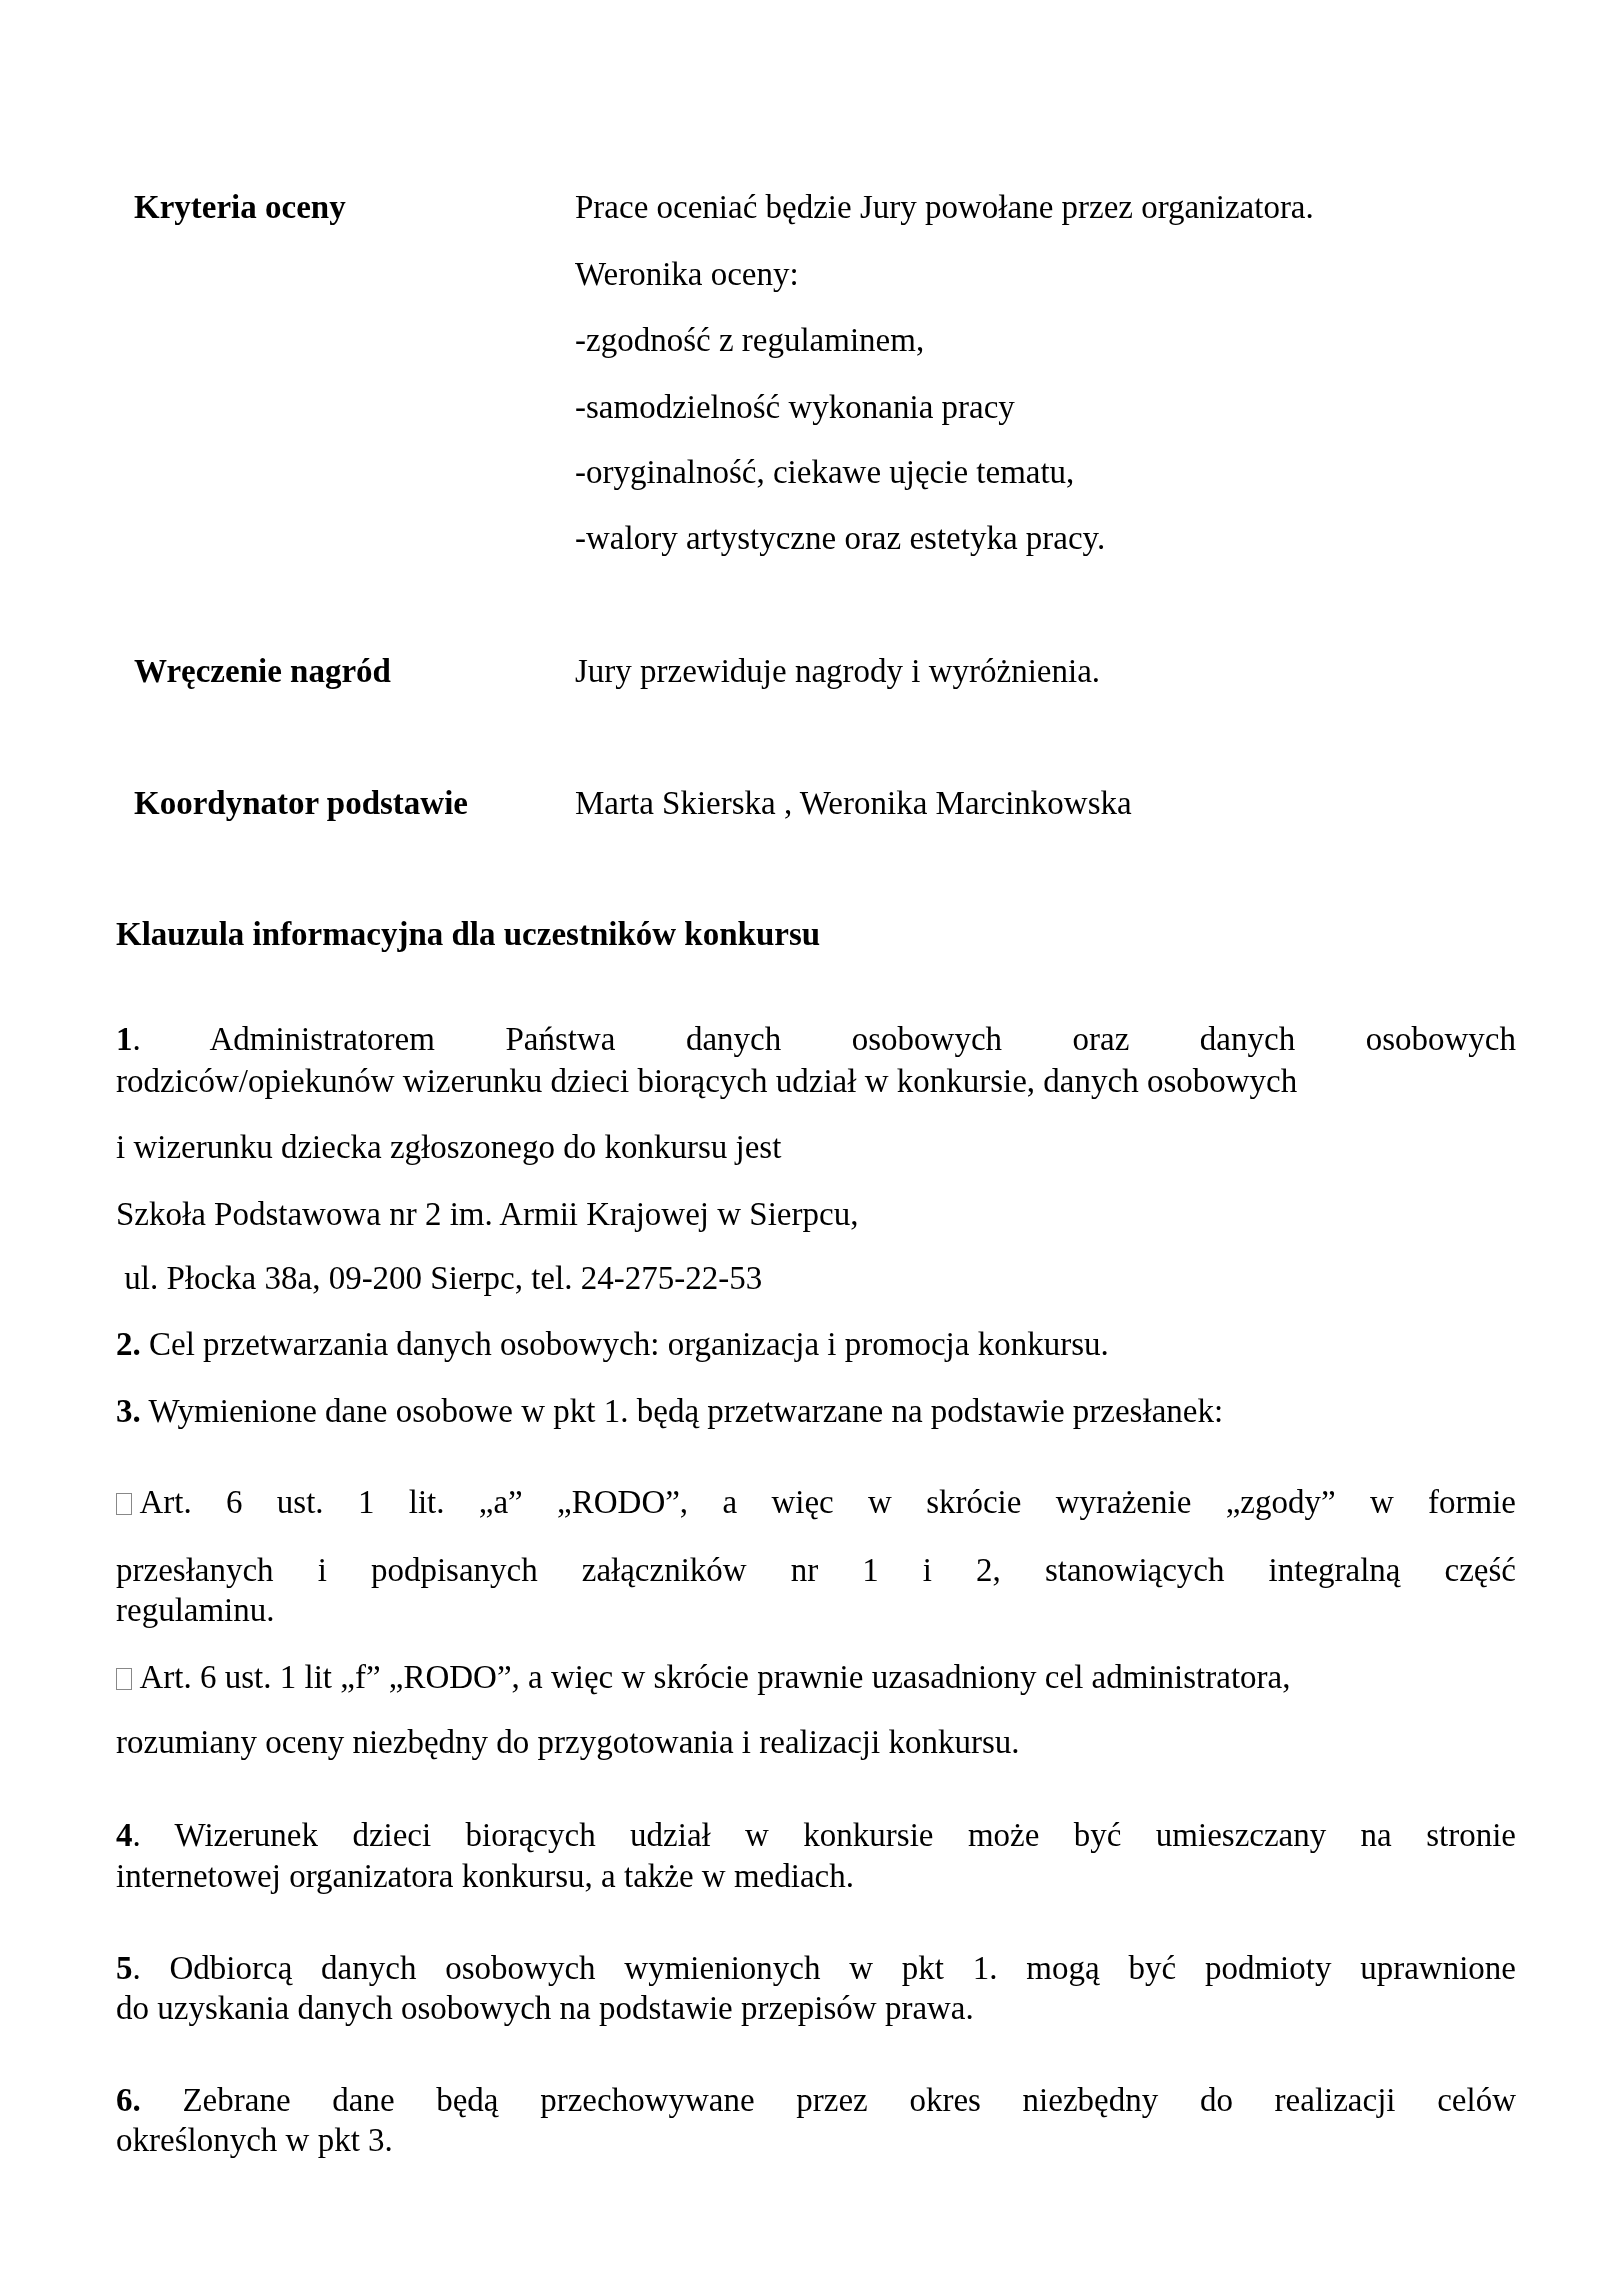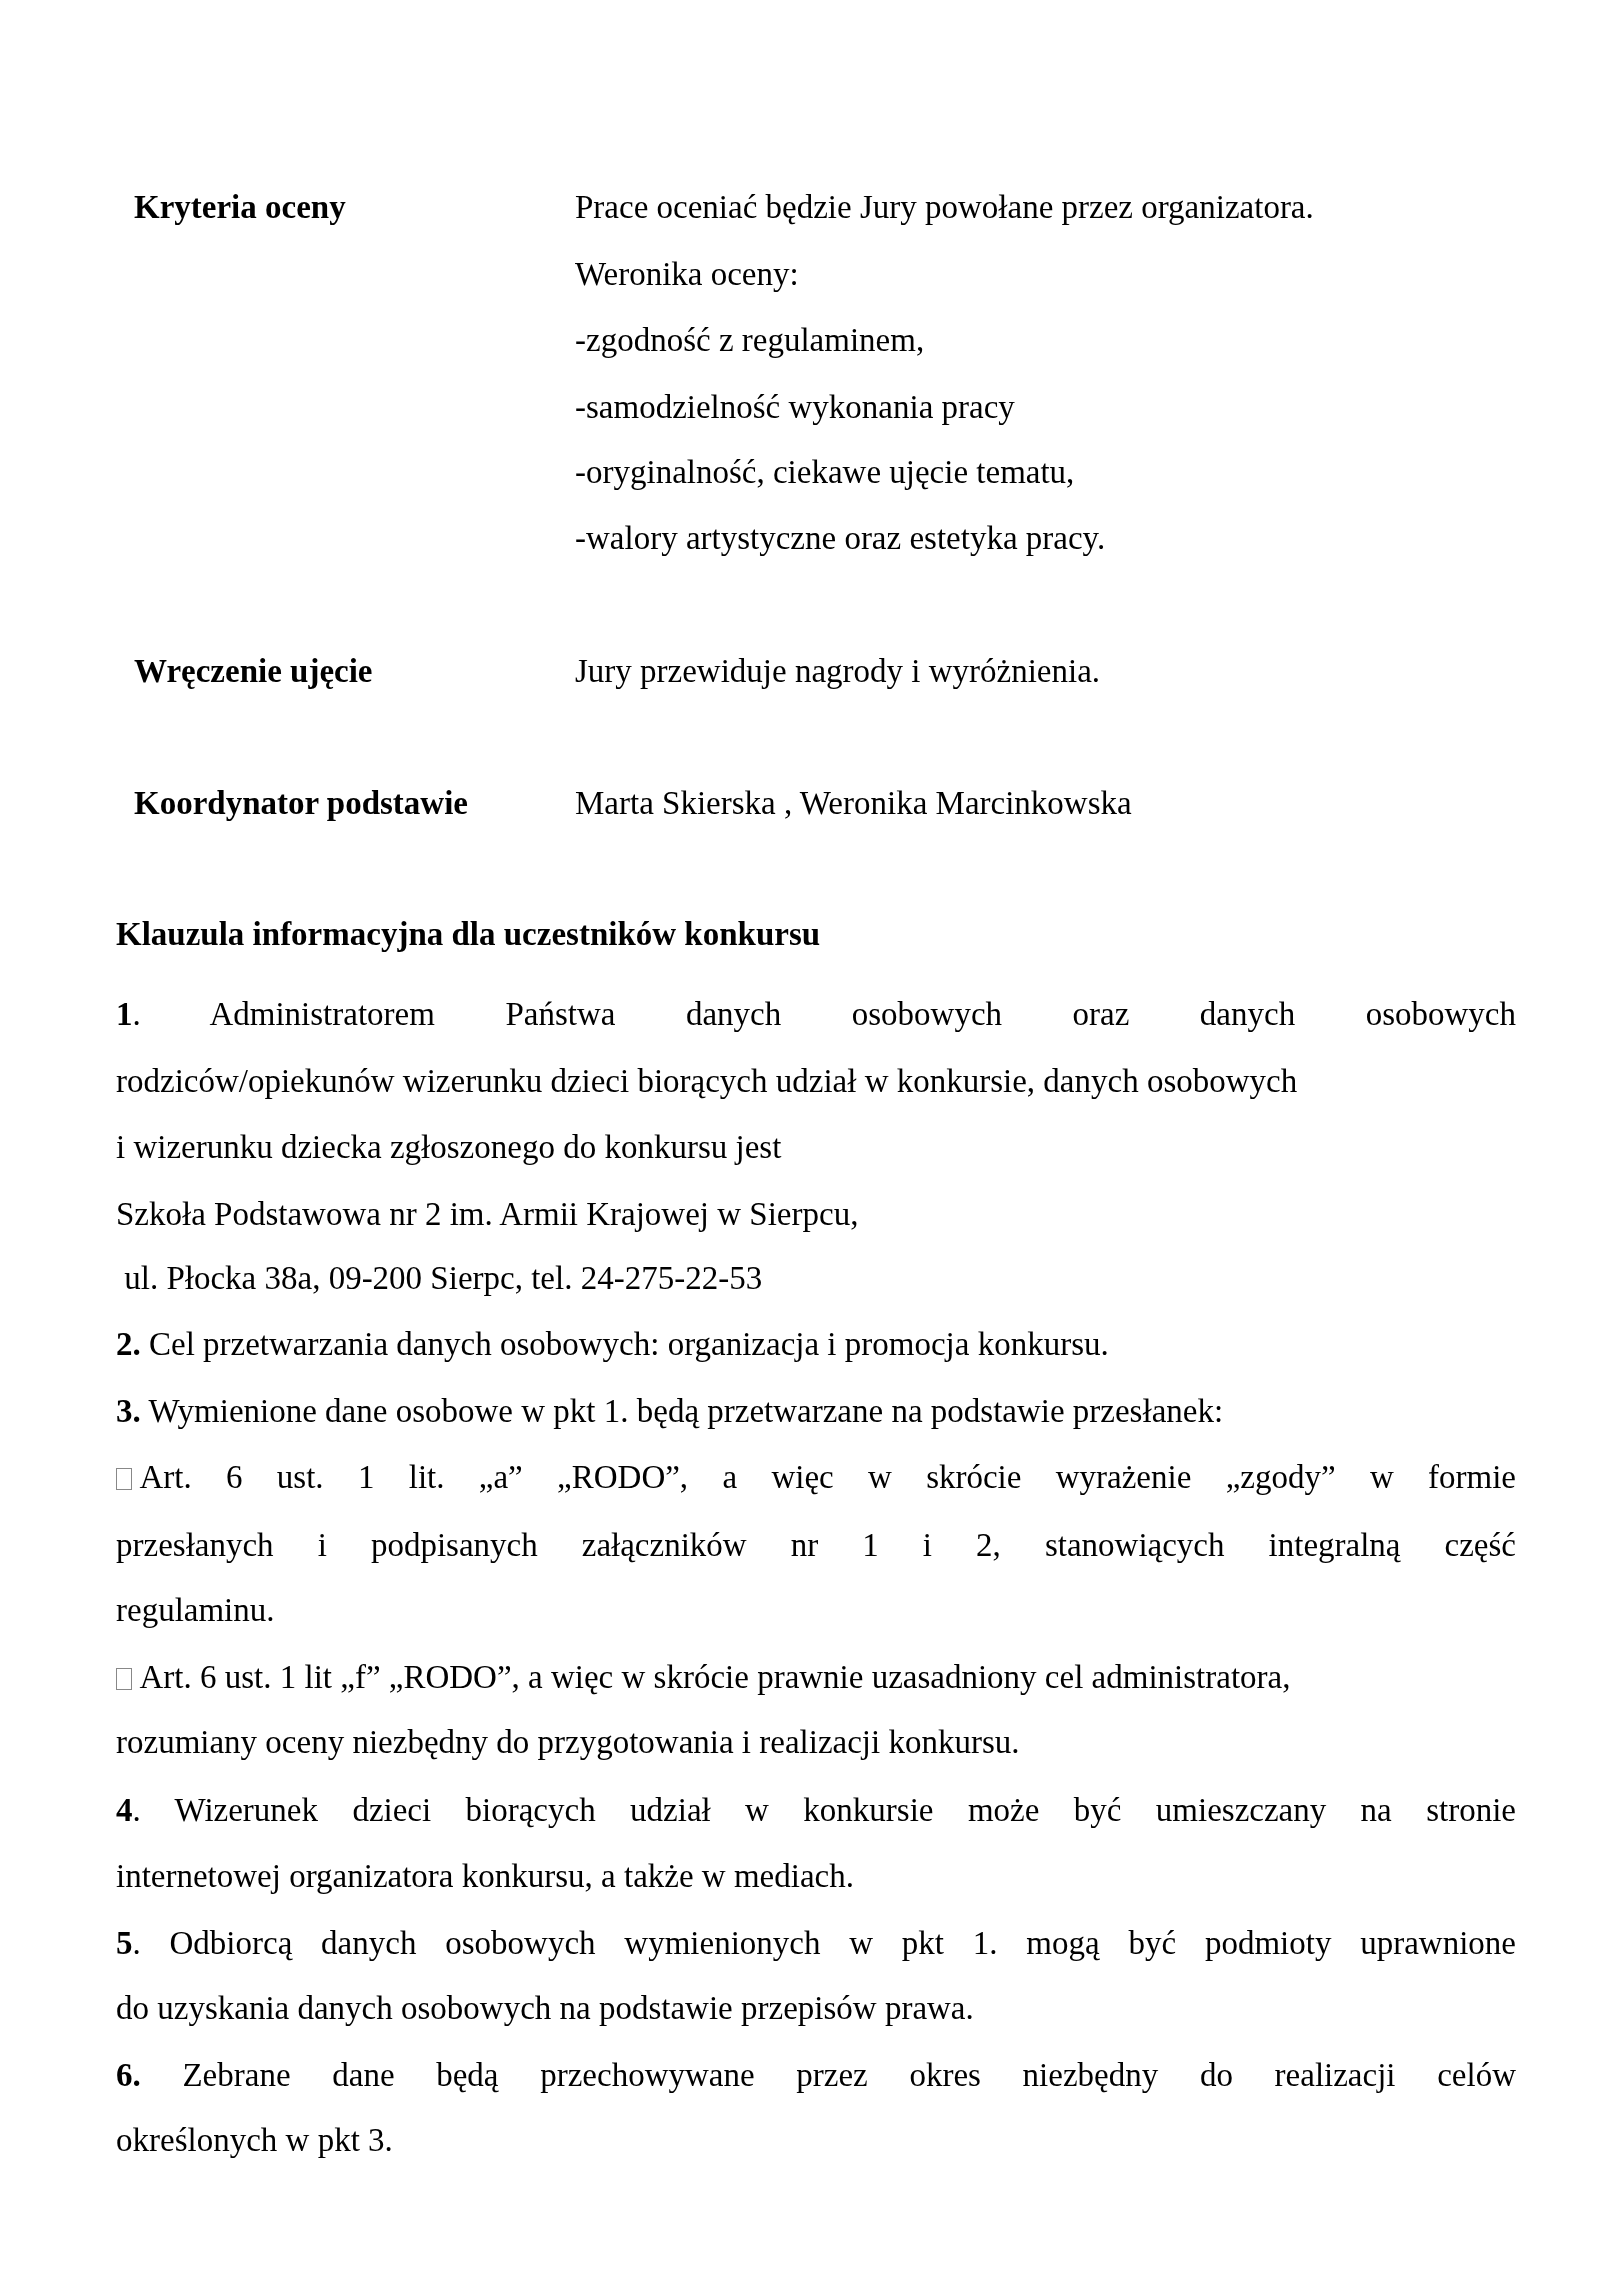--- a/index.html
+++ b/index.html
@@ -3,38 +3,38 @@
 <meta charset="utf-8">
 <style>
   html, body { margin: 0; padding: 0; background: #ffffff; }
   body { width: 1621px; height: 2293px; position: relative; overflow: hidden;
          font-family: "Liberation Serif", "DejaVu Serif", serif; color: #000; }
   .page { position: absolute; left: 0; top: 0; width: 1621px; height: 1610px; padding-left: 44px; }
   .line { position: absolute; font-size: 33px; line-height: 39px; white-space: nowrap; }
   .label { font-weight: bold; left: 134px; }
   .val { left: 575px; text-align: center; }
   .b { left: 116px; width: 1400px; }
-  .just { text-align: justify; text-align-last: justify; white-space: normal; }
+  .just { text-align: justify; text-align-last: justify; white-space: normal; margin-top: 25px; }
   strong { font-weight: bold; }
   .sq { display: inline-block; width: 13.7px; height: 19.6px; border: 1px solid #888; vertical-align: -2px; margin-right: 7.8px; }
 </style>
 </head>
 <body>
 
 <div class="page">
 
   <div class="line label" style="top:188px">Kryteria oceny</div>
   <div class="line val" style="top:188px">Prace oceniać będzie Jury powołane przez organizatora.</div>
   <div class="line val" style="top:255px">Weronika oceny:</div>
   <div class="line val" style="top:321px">-zgodność z regulaminem,</div>
   <div class="line val" style="top:388px">-samodzielność wykonania pracy</div>
   <div class="line val" style="top:453px">-oryginalność, ciekawe ujęcie tematu,</div>
   <div class="line val" style="top:519px">-walory artystyczne oraz estetyka pracy.</div>
 
-  <div class="line label" style="top:652px">Wręczenie ujęcie</div>
+  <div class="line label" style="top:652px">Wręczenie nagród</div>
   <div class="line val" style="top:652px">Jury przewiduje nagrody i wyróżnienia.</div>
 
   <div class="line label" style="top:784px">Koordynator podstawie</div>
   <div class="line val" style="top:784px">Marta Skierska , Weronika Marcinkowska</div>
 
   <div class="line b" style="top:915px; font-weight:bold">Klauzula informacyjna dla uczestników konkursu</div>
 
   <div class="line b just" style="top:995px"><strong>1</strong><span>. Administratorem Państwa danych osobowych oraz danych osobowych</span></div>
   <div class="line b" style="top:1062px">rodziców/opiekunów wizerunku dzieci biorących udział w  konkursie, danych osobowych</div>
   <div class="line b" style="top:1128px">i wizerunku dziecka zgłoszonego do konkursu jest</div>

